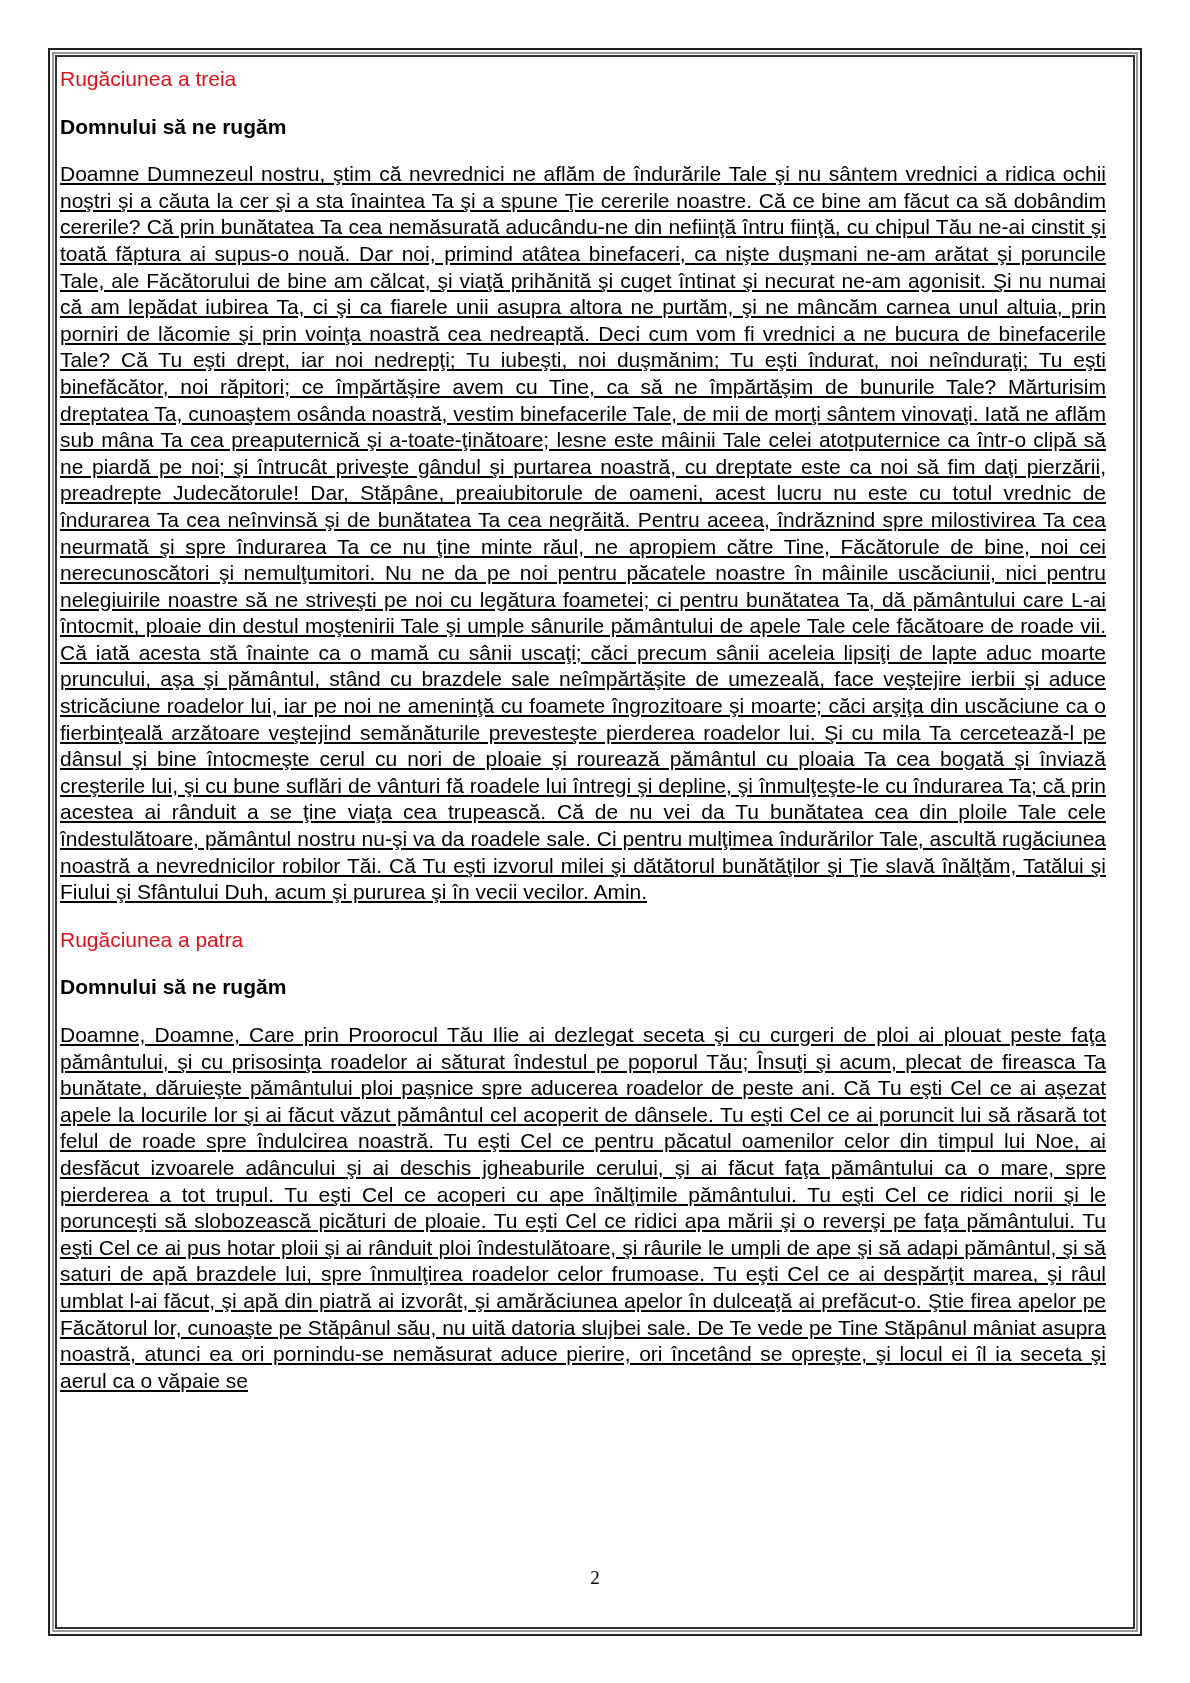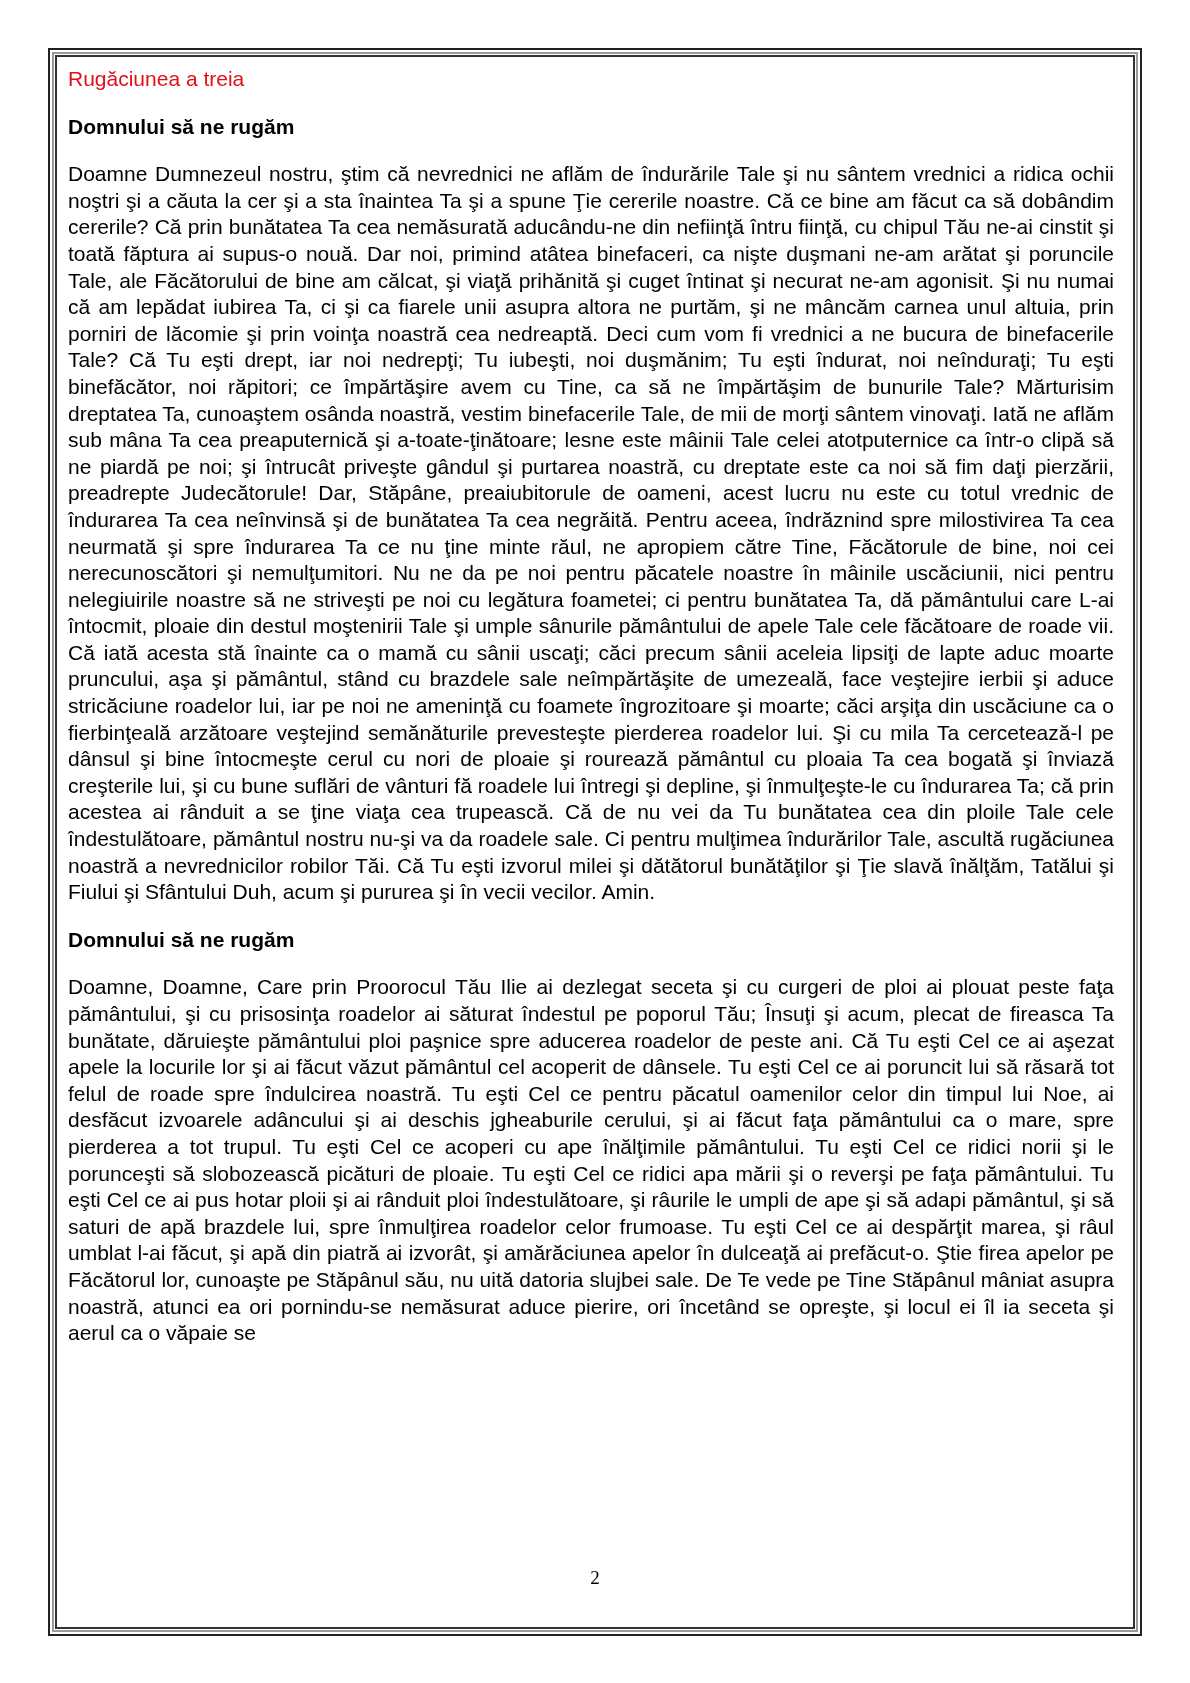--- a/index.html
+++ b/index.html
@@ -16,37 +16,38 @@
     left: 2px; top: 2px; right: 2px; bottom: 2px;
     border: 2px solid #9a9a9a;
   }
   .frame::after {
     content: ""; position: absolute;
     left: 5px; top: 5px; right: 5px; bottom: 5px;
     border: 2px solid #333;
   }
   .content {
     position: absolute;
-    left: 68px; top: 66px;
+    left: 60px; top: 66px;
     width: 1046px;
     font-family: "Liberation Sans", sans-serif;
     font-size: 21px;
     line-height: 26.6px;
     color: #000;
   }
   .heading {
     color: #e0101a;
     margin: 0 0 21px 0;
     font-weight: normal;
     font-size: 21px;
   }
   .invocation { margin: 0 0 21px 0; font-weight: bold; }
   .para {
     margin: 0 0 21px 0;
     text-align: justify;
+    text-decoration: underline;
   }
   .page-number {
     position: absolute;
     left: 0; right: 0;
     top: 1567px;
     text-align: center;
     font-family: "Liberation Serif", serif;
     font-size: 19px;
     color: #000;
   }
@@ -56,18 +57,19 @@
 
 <div class="frame"></div>
 
 <div class="content">
   <section>
     <h2 class="heading">Rugăciunea a treia</h2>
     <p class="invocation">Domnului să ne rugăm</p>
     <p class="para">Doamne Dumnezeul nostru, ştim că nevrednici ne aflăm de îndurările Tale şi nu sântem vrednici a ridica ochii noştri şi a căuta la cer şi a sta înaintea Ta şi a spune Ţie cererile noastre. Că ce bine am făcut ca să dobândim cererile? Că prin bunătatea Ta cea nemăsurată aducându-ne din nefiinţă întru fiinţă, cu chipul Tău ne-ai cinstit şi toată făptura ai supus-o nouă. Dar noi, primind atâtea binefaceri, ca nişte duşmani ne-am arătat şi poruncile Tale, ale Făcătorului de bine am călcat, şi viaţă prihănită şi cuget întinat şi necurat ne-am agonisit. Şi nu numai că am lepădat iubirea Ta, ci şi ca fiarele unii asupra altora ne purtăm, şi ne mâncăm carnea unul altuia, prin porniri de lăcomie şi prin voinţa noastră cea nedreaptă. Deci cum vom fi vrednici a ne bucura de binefacerile Tale? Că Tu eşti drept, iar noi nedrepţi; Tu iubeşti, noi duşmănim; Tu eşti îndurat, noi neînduraţi; Tu eşti binefăcător, noi răpitori; ce împărtăşire avem cu Tine, ca să ne împărtăşim de bunurile Tale? Mărturisim dreptatea Ta, cunoaştem osânda noastră, vestim binefacerile Tale, de mii de morţi sântem vinovaţi. Iată ne aflăm sub mâna Ta cea preaputernică şi a-toate-ţinătoare; lesne este mâinii Tale celei atotputernice ca într-o clipă să ne piardă pe noi; şi întrucât priveşte gândul şi purtarea noastră, cu dreptate este ca noi să fim daţi pierzării, preadrepte Judecătorule! Dar, Stăpâne, preaiubitorule de oameni, acest lucru nu este cu totul vrednic de îndurarea Ta cea neînvinsă şi de bunătatea Ta cea negrăită. Pentru aceea, îndrăznind spre milostivirea Ta cea neurmată şi spre îndurarea Ta ce nu ţine minte răul, ne apropiem către Tine, Făcătorule de bine, noi cei nerecunoscători şi nemulţumitori. Nu ne da pe noi pentru păcatele noastre în mâinile uscăciunii, nici pentru nelegiuirile noastre să ne striveşti pe noi cu legătura foametei; ci pentru bunătatea Ta, dă pământului care L-ai întocmit, ploaie din destul moştenirii Tale şi umple sânurile pământului de apele Tale cele făcătoare de roade vii. Că iată acesta stă înainte ca o mamă cu sânii uscaţi; căci precum sânii aceleia lipsiţi de lapte aduc moarte pruncului, aşa şi pământul, stând cu brazdele sale neîmpărtăşite de umezeală, face veştejire ierbii şi aduce stricăciune roadelor lui, iar pe noi ne ameninţă cu foamete îngrozitoare şi moarte; căci arşiţa din uscăciune ca o fierbinţeală arzătoare veştejind semănăturile prevesteşte pierderea roadelor lui. Şi cu mila Ta cercetează-l pe dânsul şi bine întocmeşte cerul cu nori de ploaie şi rourează pământul cu ploaia Ta cea bogată şi înviază creşterile lui, şi cu bune suflări de vânturi fă roadele lui întregi şi depline, şi înmulţeşte-le cu îndurarea Ta; că prin acestea ai rânduit a se ţine viaţa cea trupească. Că de nu vei da Tu bunătatea cea din ploile Tale cele îndestulătoare, pământul nostru nu-şi va da roadele sale. Ci pentru mulţimea îndurărilor Tale, ascultă rugăciunea noastră a nevrednicilor robilor Tăi. Că Tu eşti izvorul milei şi dătătorul bunătăţilor şi Ţie slavă înălţăm, Tatălui şi Fiului şi Sfântului Duh, acum şi pururea şi în vecii vecilor. Amin.</p>
   </section>
   <section>
+    <h2 class="heading">Rugăciunea a patra</h2>
     <p class="invocation">Domnului să ne rugăm</p>
     <p class="para">Doamne, Doamne, Care prin Proorocul Tău Ilie ai dezlegat seceta şi cu curgeri de ploi ai plouat peste faţa pământului, şi cu prisosinţa roadelor ai săturat îndestul pe poporul Tău; Însuţi şi acum, plecat de fireasca Ta bunătate, dăruieşte pământului ploi paşnice spre aducerea roadelor de peste ani. Că Tu eşti Cel ce ai aşezat apele la locurile lor şi ai făcut văzut pământul cel acoperit de dânsele. Tu eşti Cel ce ai poruncit lui să răsară tot felul de roade spre îndulcirea noastră. Tu eşti Cel ce pentru păcatul oamenilor celor din timpul lui Noe, ai desfăcut izvoarele adâncului şi ai deschis jgheaburile cerului, şi ai făcut faţa pământului ca o mare, spre pierderea a tot trupul. Tu eşti Cel ce acoperi cu ape înălţimile pământului. Tu eşti Cel ce ridici norii şi le porunceşti să slobozească picături de ploaie. Tu eşti Cel ce ridici apa mării şi o reverşi pe faţa pământului. Tu eşti Cel ce ai pus hotar ploii şi ai rânduit ploi îndestulătoare, şi râurile le umpli de ape şi să adapi pământul, şi să saturi de apă brazdele lui, spre înmulţirea roadelor celor frumoase. Tu eşti Cel ce ai despărţit marea, şi râul umblat l-ai făcut, şi apă din piatră ai izvorât, şi amărăciunea apelor în dulceaţă ai prefăcut-o. Ştie firea apelor pe Făcătorul lor, cunoaşte pe Stăpânul său, nu uită datoria slujbei sale. De Te vede pe Tine Stăpânul mâniat asupra noastră, atunci ea ori pornindu-se nemăsurat aduce pierire, ori încetând se opreşte, şi locul ei îl ia seceta şi aerul ca o văpaie se</p>
   </section>
 </div>
 
 <div class="page-number">2</div>
 
 </body></html>

